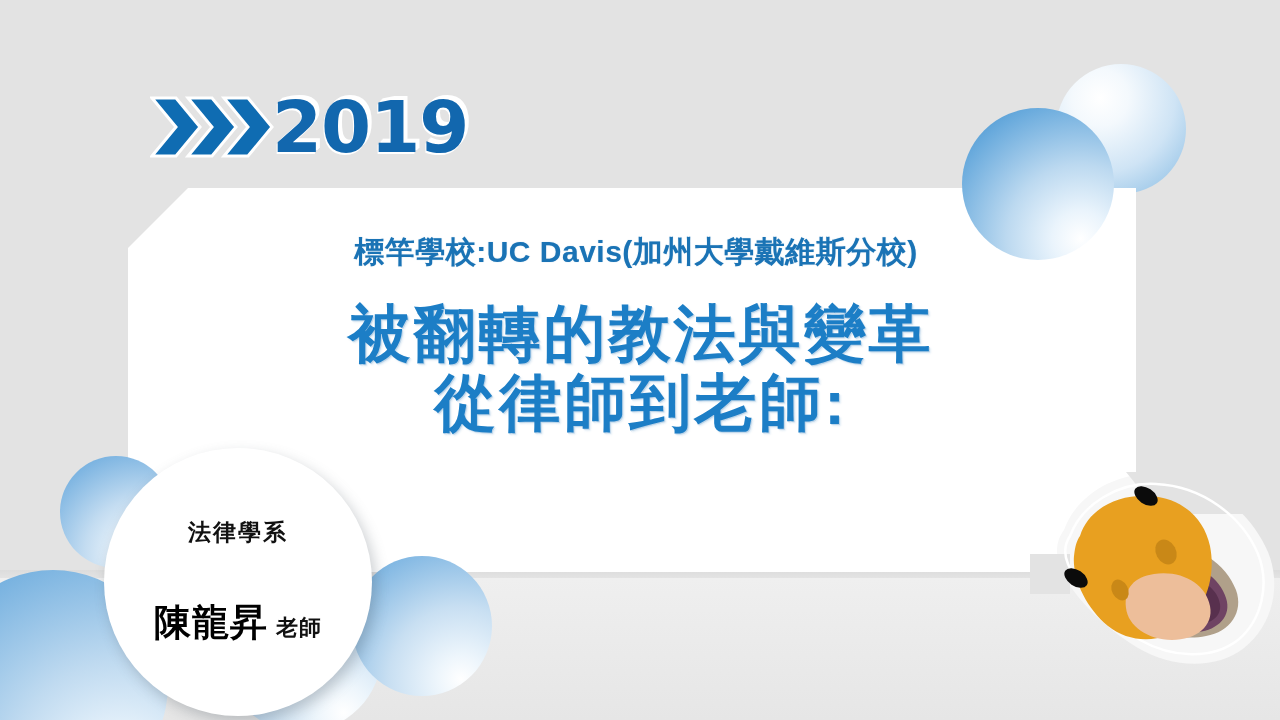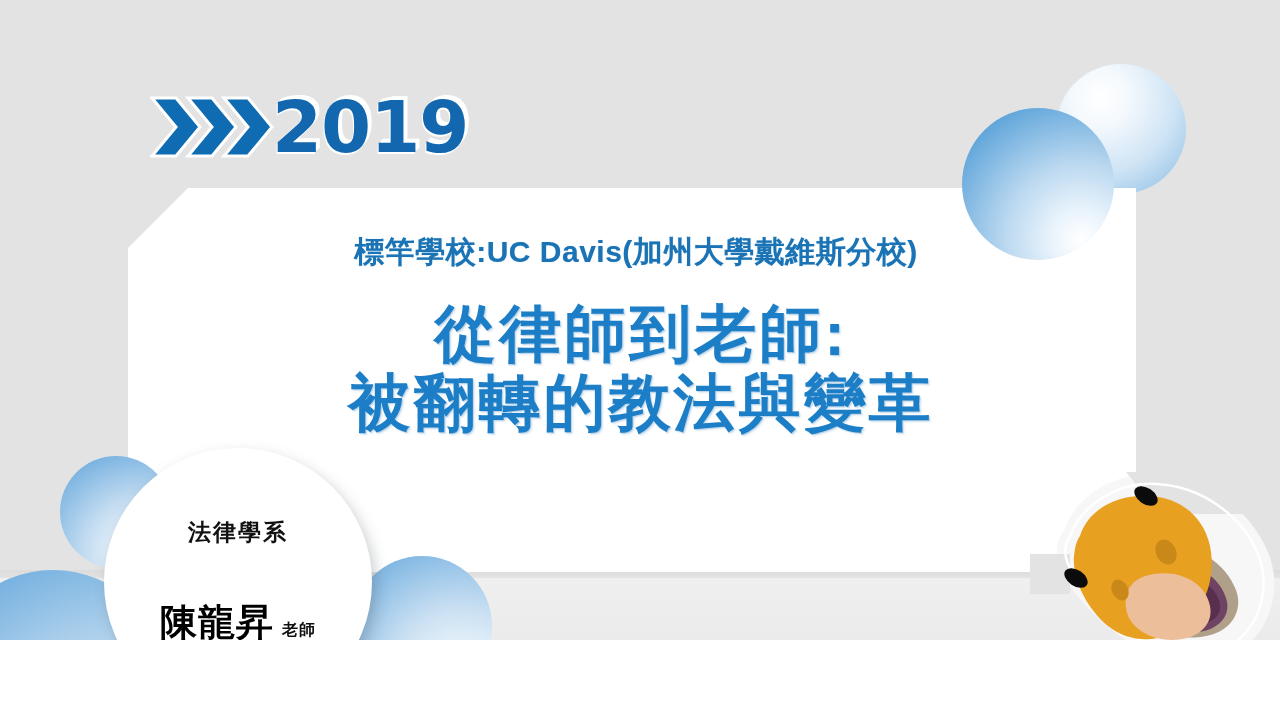--- a/index.html
+++ b/index.html
@@ -10,21 +10,21 @@
   }
 
   body {
     font-family: "Liberation Sans", "DejaVu Sans", sans-serif;
   }
 
   
   .slide {
     position: relative;
     width: 1280px;
-    height: 640px;
+    height: 720px;
     overflow: hidden;
     background: #0f172a;
     user-select: none;
   }
 
   
   .bg-base {
     position: absolute;
     inset: 0;
     background: #e3e3e3;
@@ -236,21 +236,21 @@
     white-space: nowrap;
   }
   .presenter-name {
     font-size: 37px;
     font-weight: 700;
     color: #000000;
     letter-spacing: 1px;
     margin-top: 32px;
   }
   .presenter-role {
-    font-size: 16px;
+    font-size: 22px;
     font-weight: 700;
     color: #111111;
     letter-spacing: 1px;
   }
 
   
   .mascot {
     position: absolute;
     left: 1030px;
     top: 466px;
@@ -288,22 +288,22 @@
         </g>
       </svg>
     </span>
     <span class="year-text">2019</span>
   </div>
 
 
   <div class="panel-content">
     <div class="benchmark-line">標竿學校:UC Davis(加州大學戴維斯分校)</div>
     <div class="main-title">
+      <span class="main-title-line">被翻轉的教法與變革</span>
       <span class="main-title-line">從律師到老師:</span>
-      <span class="main-title-line">被翻轉的教法與變革</span>
     </div>
   </div>
 
   <div class="presenter">
     <div class="presenter-dept">法律學系</div>
     <div class="presenter-name-row">
       <span class="presenter-name">陳龍昇</span>
       <span class="presenter-role">老師</span>
     </div>
   </div>

